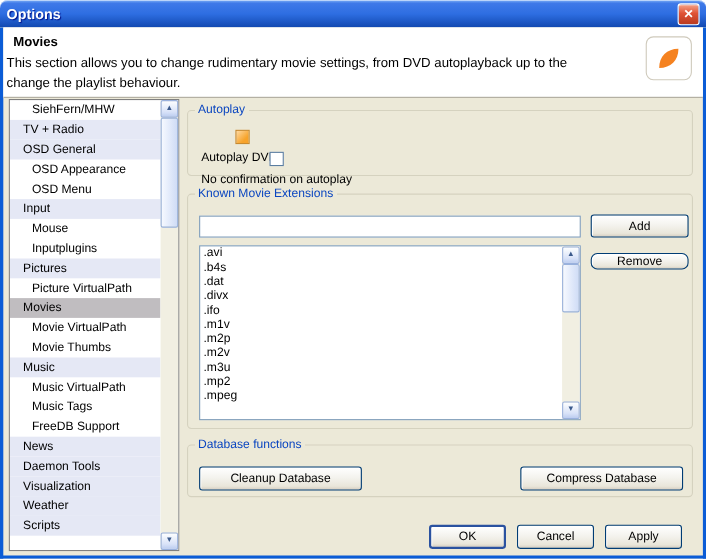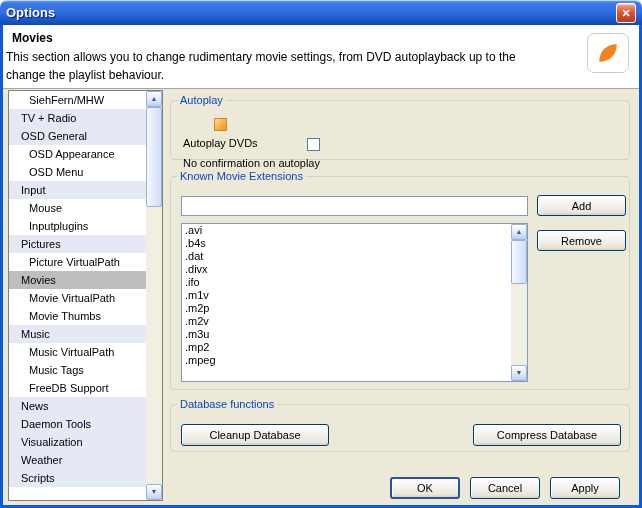--- a/index.html
+++ b/index.html
@@ -99,21 +99,21 @@
     margin-left:6px;padding:0 3px;
     color:var(--accent-blue,#0b46c0);font-size:11px;
   }
   .group-autoplay{left:170px;top:94px;width:460px;height:66px;}
   .group-extensions{left:170px;top:170px;width:460px;height:220px;}
   .group-database{left:170px;top:398px;width:460px;height:54px;}
 
   
   .chk-row{position:absolute;left:12px;display:flex;align-items:center;gap:6px;cursor:default;flex-direction:column;}
   .chk-row.r1{top:12px;}
-  .chk-row.r2{top:32px;align-items:flex-end;}
+  .chk-row.r2{top:32px;}
   .chk{
     display:inline-block;width:13px;height:13px;
     border:1px solid #5a7da0;background:#fff;
   }
   .chk.checked-orange{
     border-color:#c98a2e;
     background:linear-gradient(135deg,#ffd9a0 0%,var(--checkbox-orange,#f7a32a) 70%);
   }
 
   
@@ -124,21 +124,21 @@
   }
   .xp-btn{
     position:absolute;
     font-family:"Liberation Sans",sans-serif;font-size:11px;color:#000;
     border:1px solid #003c74;border-radius:3px;
     background:linear-gradient(180deg,#ffffff 0%,#f4f3ee 45%,#e9e6da 85%,#d8d0c2 100%);
     box-shadow:inset 1px 1px 0 #fff;
     cursor:default;
   }
   .btn-add{left:366px;top:13px;width:89px;height:21px;}
-  .btn-remove{left:366px;top:48px;width:89px;height:21px;}
+  .btn-remove{left:366px;top:48px;width:89px;height:15px;border-radius:6px;}
   .btn-cleanup{left:10px;top:14px;width:148px;height:22px;}
   .btn-compress{left:302px;top:14px;width:148px;height:22px;}
 
   
   .listbox{
     position:absolute;left:10px;top:41px;width:347px;height:159px;
     background:#fff;border:1px solid #7f9db9;
   }
   .list-items{position:absolute;left:0;top:0;right:16px;bottom:0;overflow:hidden;}
   .list-item{height:13px;line-height:13px;padding-left:3px;font-size:11px;cursor:default;}

